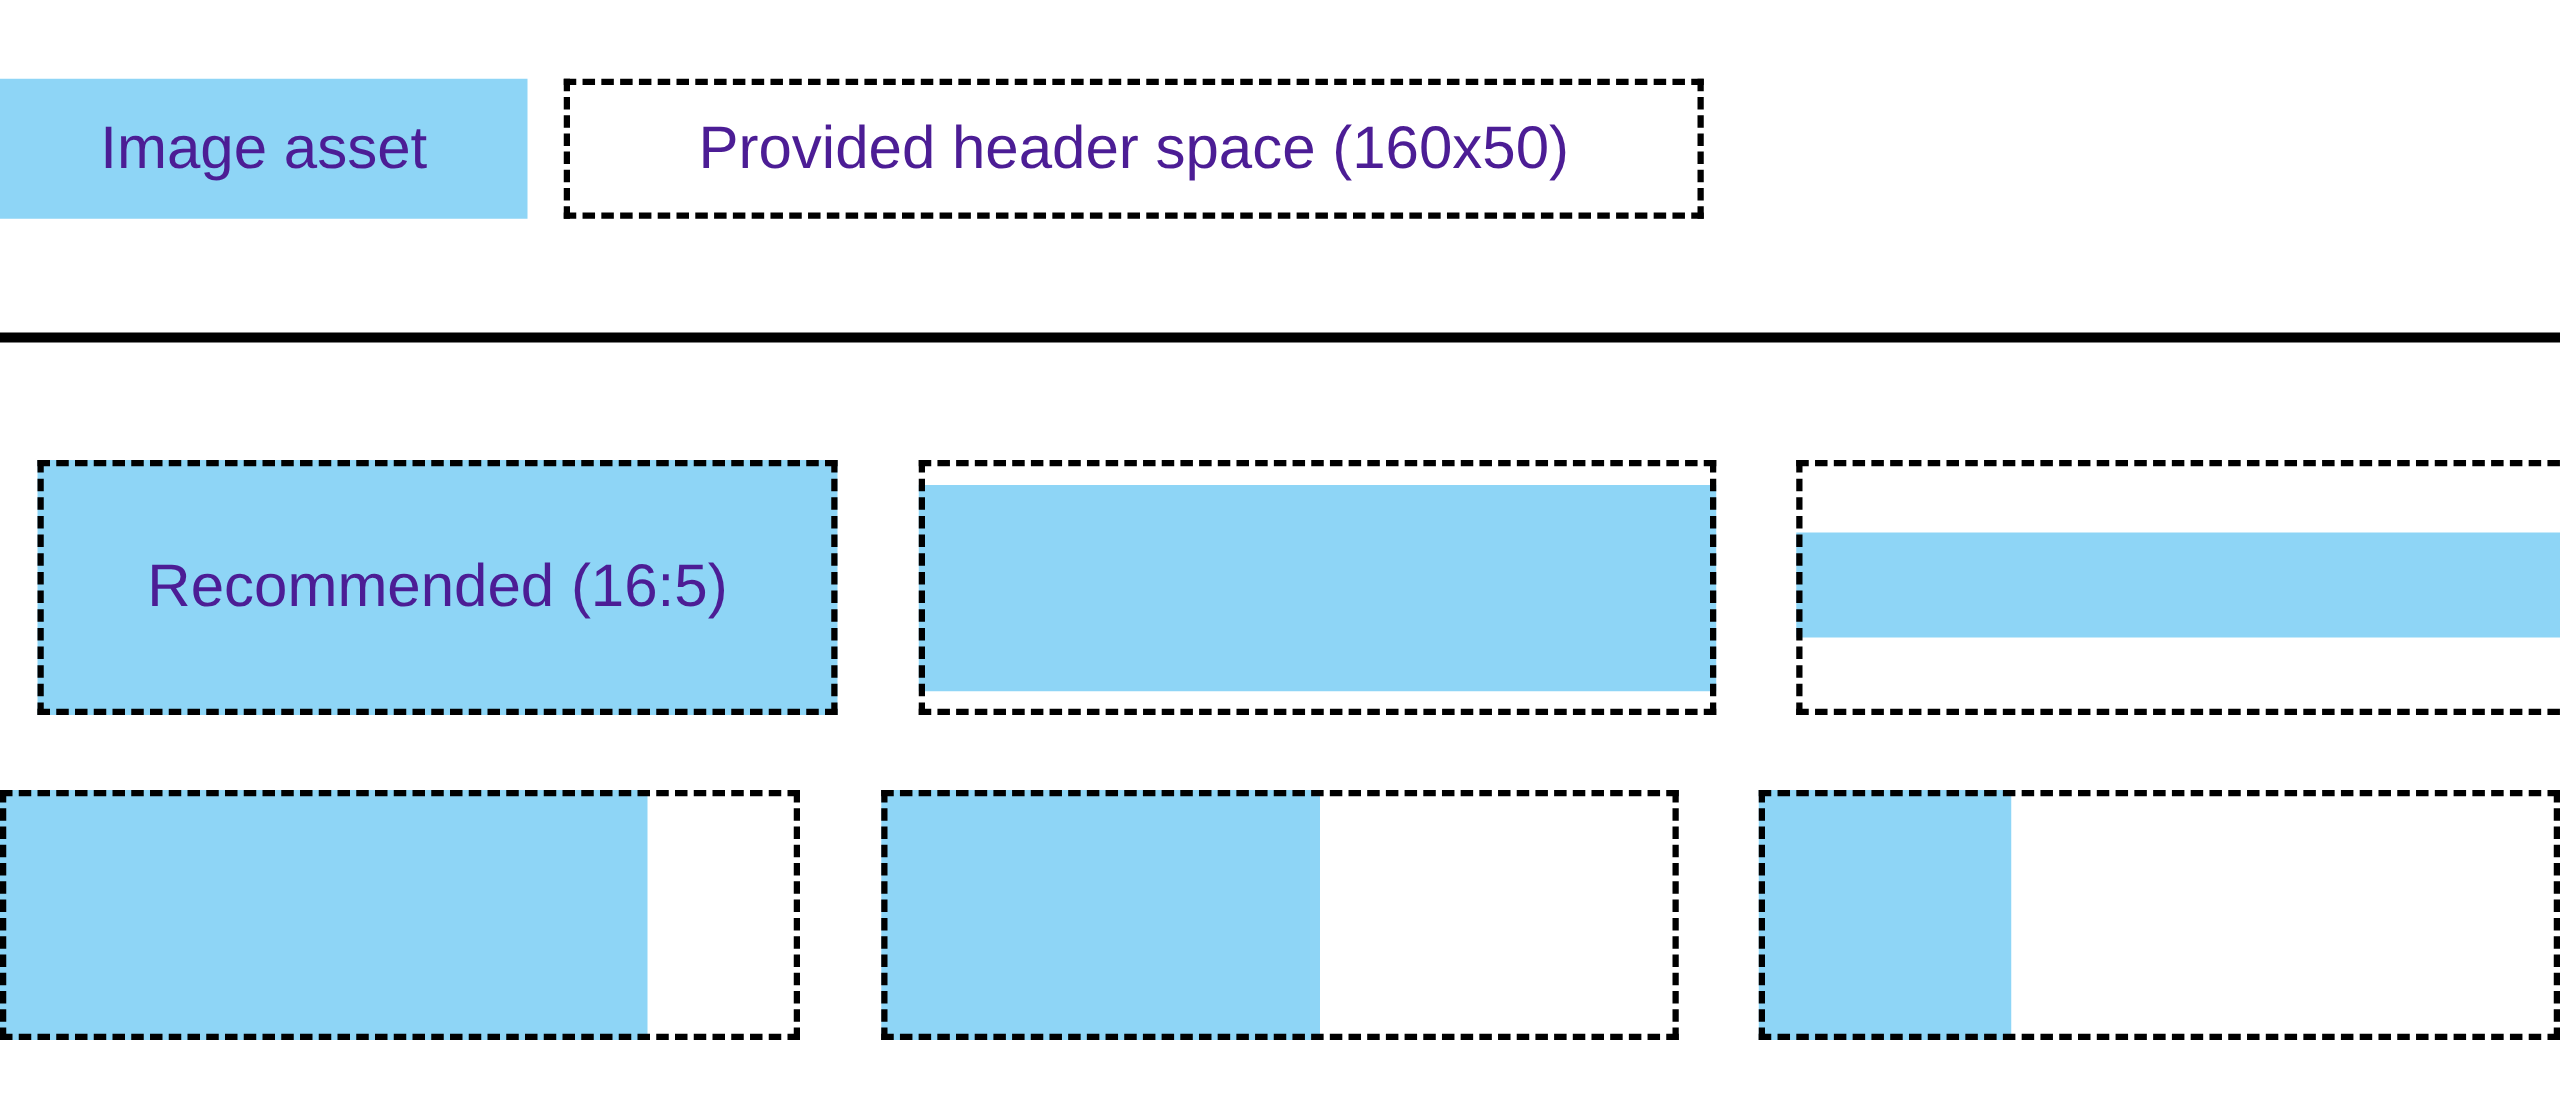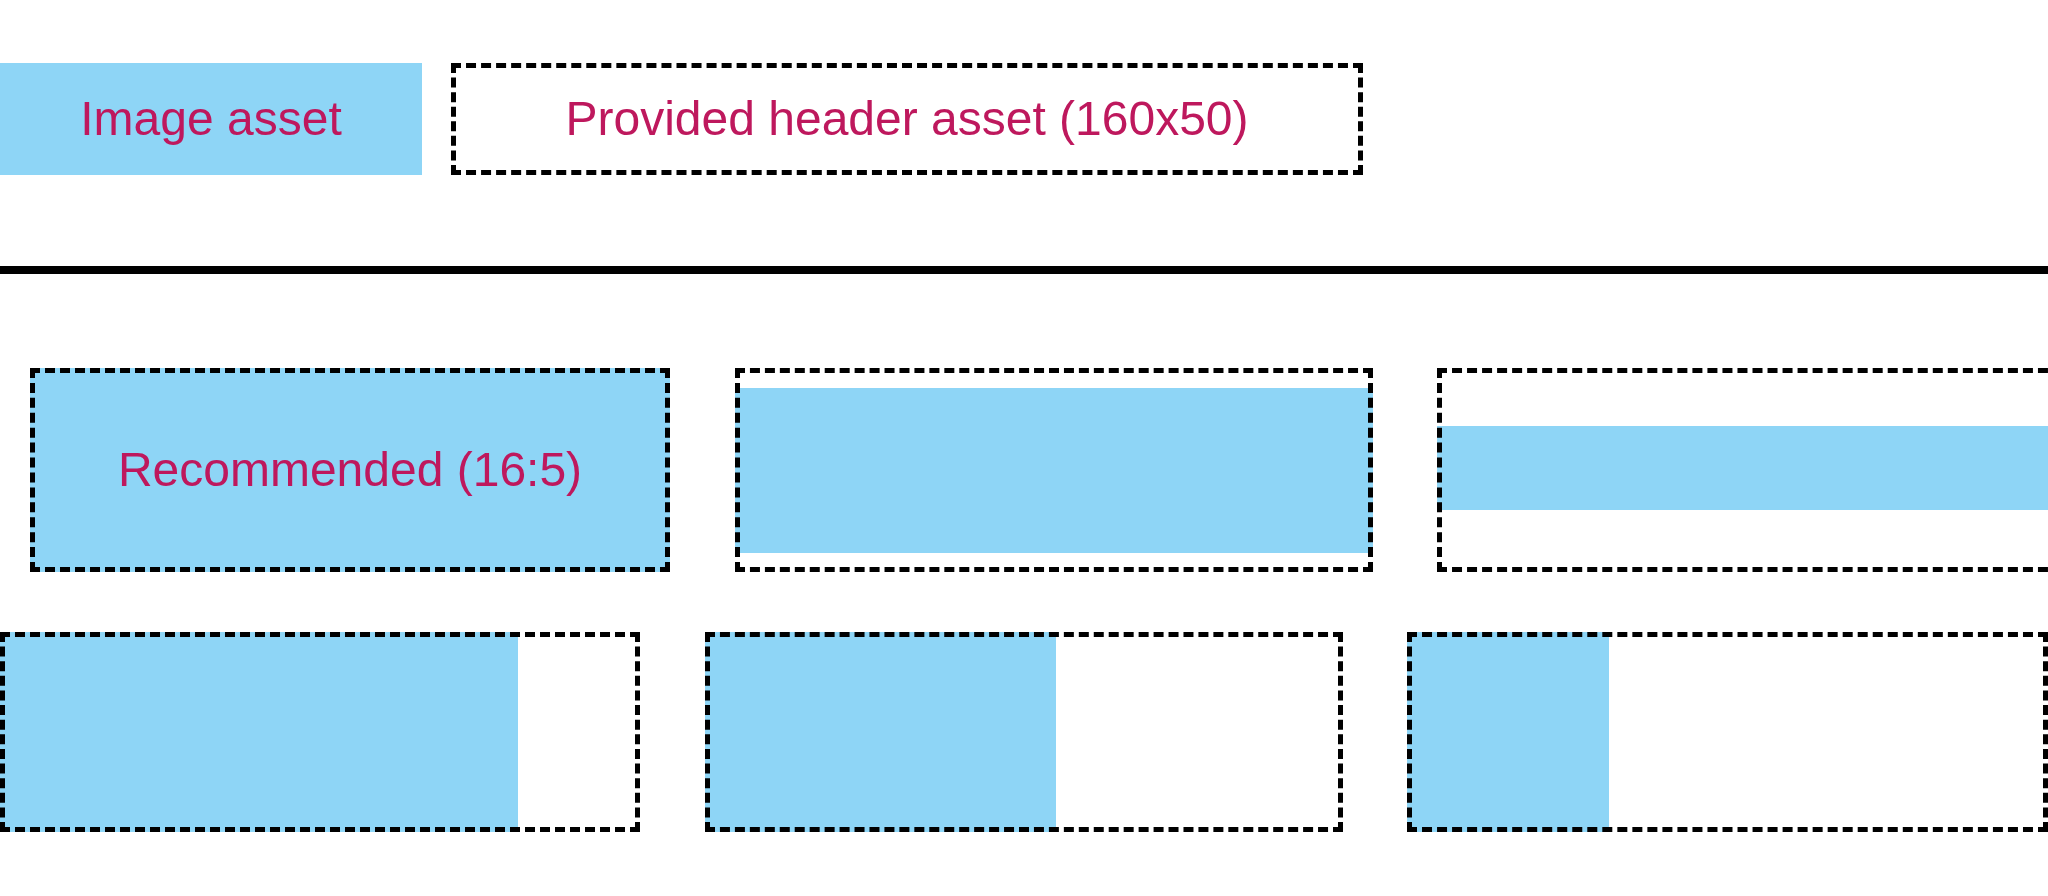--- a/index.html
+++ b/index.html
@@ -2,21 +2,21 @@
 <html style="--asset-blue: #8ED5F6; --line-black: #000000;"><head>
 <meta charset="utf-8">
 <style>
   html, body { margin: 0; padding: 0; background: #ffffff; }
   .canvas {
     position: relative;
     width: 2048px;
     height: 896px;
     background: #ffffff;
     font-family: "Liberation Sans", sans-serif;
-    color: #be185d;
+    color: #4c1d95;
     overflow: hidden;
   }
 
   
   .legend-asset {
     position: absolute;
     left: 0; top: 63px;
     width: 422px; height: 112px;
     background: var(--asset-blue);
     display: flex; align-items: center; justify-content: center;
@@ -77,21 +77,21 @@
 </style>
 </head>
 <body>
 
 <div class="canvas">
 
   <div class="legend-asset">
     <span class="legend-text">Image asset</span>
   </div>
   <div class="legend-space">
-    <span class="legend-text">Provided header asset (160x50)</span>
+    <span class="legend-text">Provided header space (160x50)</span>
   </div>
 
   <div class="divider"></div>
 
   <div class="ex r1 c1">
     <div class="fill" style="left:0;top:0;width:100%;height:100%"></div>
     <div class="dashes"></div>
     <div class="ex-label">Recommended (16:5)</div>
   </div>
 

